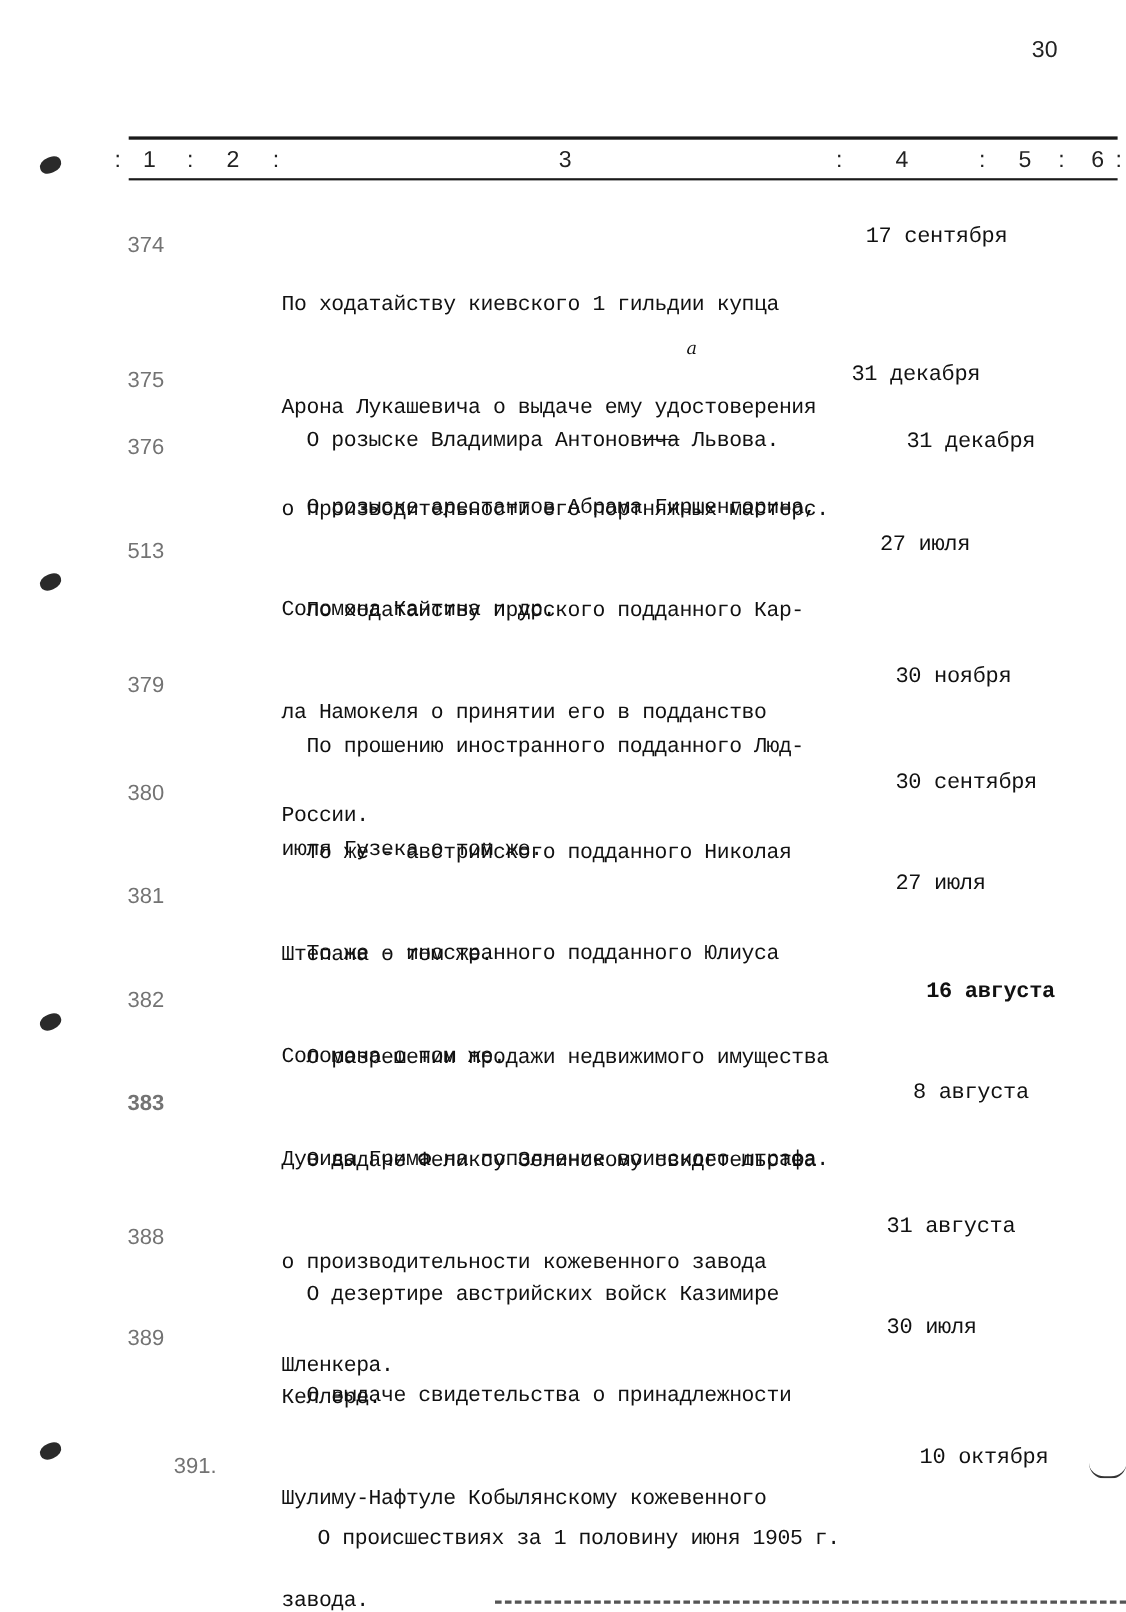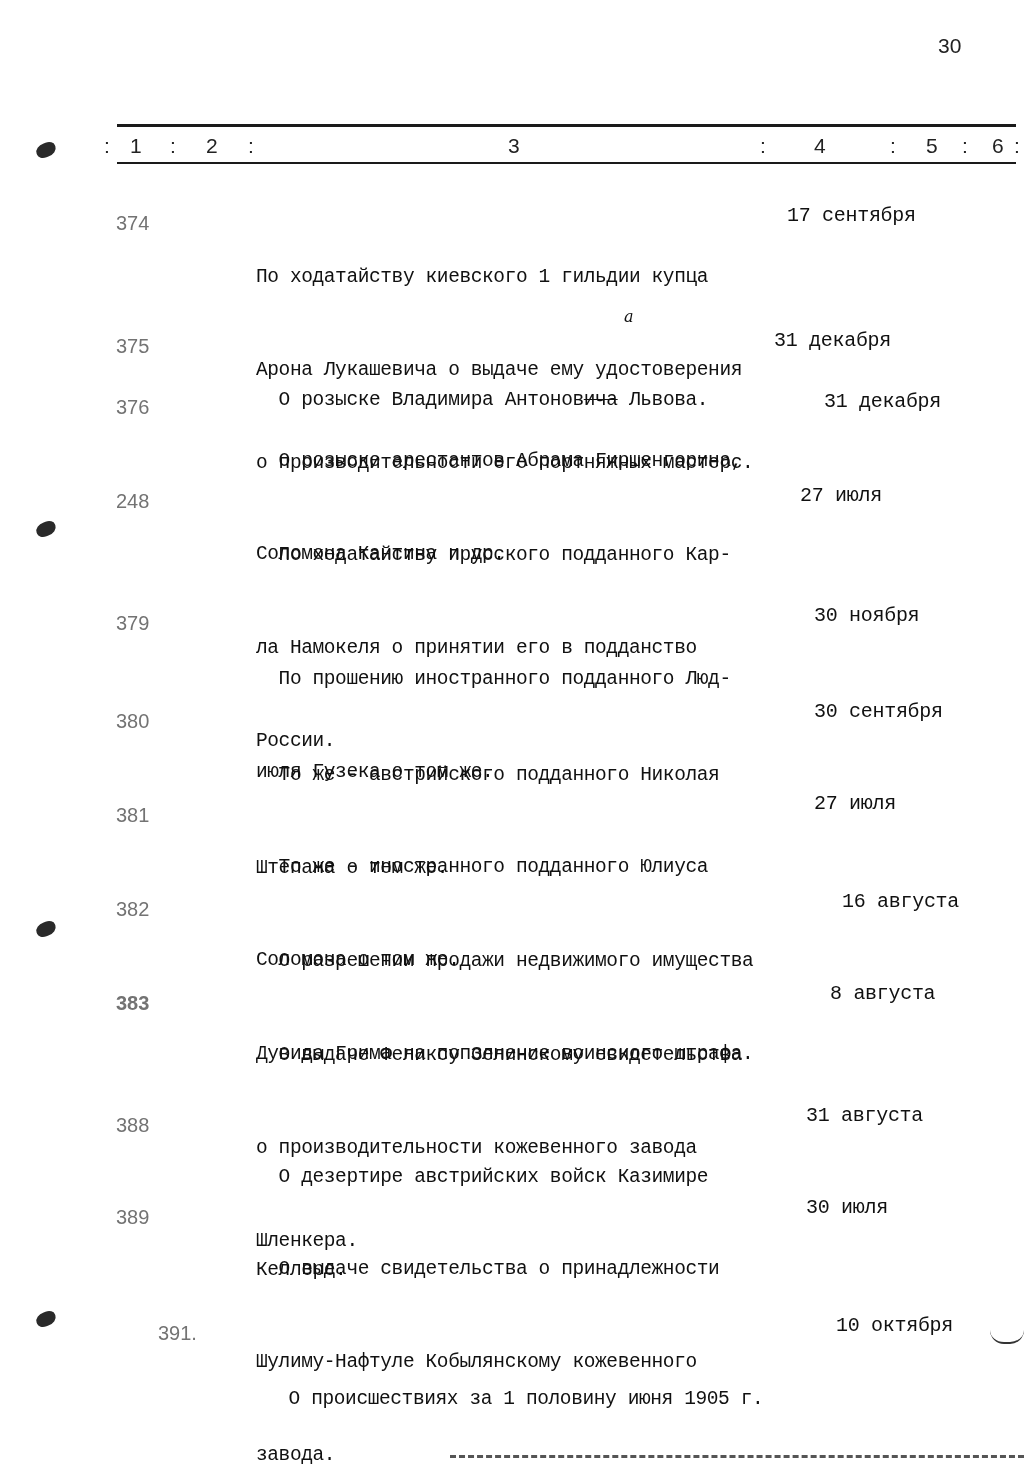--- a/index.html
+++ b/index.html
@@ -151,21 +151,21 @@
 <div class="entry" style="top:384px;">
   <div class="entry-num" style="top:12px;">376</div>
   <div class="entry-text">
     <div>  О розыске арестантов Абрама Гиршенгорина,</div>
     <div>Соломона Кантина и др.</div>
   </div>
   <div class="entry-date" style="left:824px; top:6px;">31 декабря</div>
 </div>
 
 <div class="entry" style="top:478px;">
-  <div class="entry-num" style="top:12px;">248</div>
+  <div class="entry-num" style="top:12px;">513</div>
   <div class="entry-text">
     <div>  По ходатайству прусского подданного Кар-</div>
     <div>ла Намокеля о принятии его в подданство</div>
     <div>России.</div>
   </div>
   <div class="entry-date" style="left:800px; top:6px;">27 июля</div>
 </div>
 
 <div class="entry" style="top:602px;">
   <div class="entry-num" style="top:10px;">379</div>
@@ -193,21 +193,21 @@
   </div>
   <div class="entry-date" style="left:814px; top:2px;">27 июля</div>
 </div>
 
 <div class="entry" style="top:884px;">
   <div class="entry-num" style="top:14px;">382</div>
   <div class="entry-text">
     <div>  О разрешении продажи недвижимого имущества</div>
     <div>Дувида Грима на пополнение воинского штрафа.</div>
   </div>
-  <div class="entry-date" style="left:842px; top:6px;">16 августа</div>
+  <div class="entry-date" style="left:842px; top:6px;font-weight:bold;">16 августа</div>
 </div>
 
 <div class="entry" style="top:978px;">
   <div class="entry-num" style="top:14px;font-weight:bold;">383</div>
   <div class="entry-text">
     <div>  О выдаче Феликсу Зелинскому свидетельства</div>
     <div>о производительности кожевенного завода</div>
     <div>Шленкера.</div>
   </div>
   <div class="entry-date" style="left:830px; top:4px;">8 августа</div>

